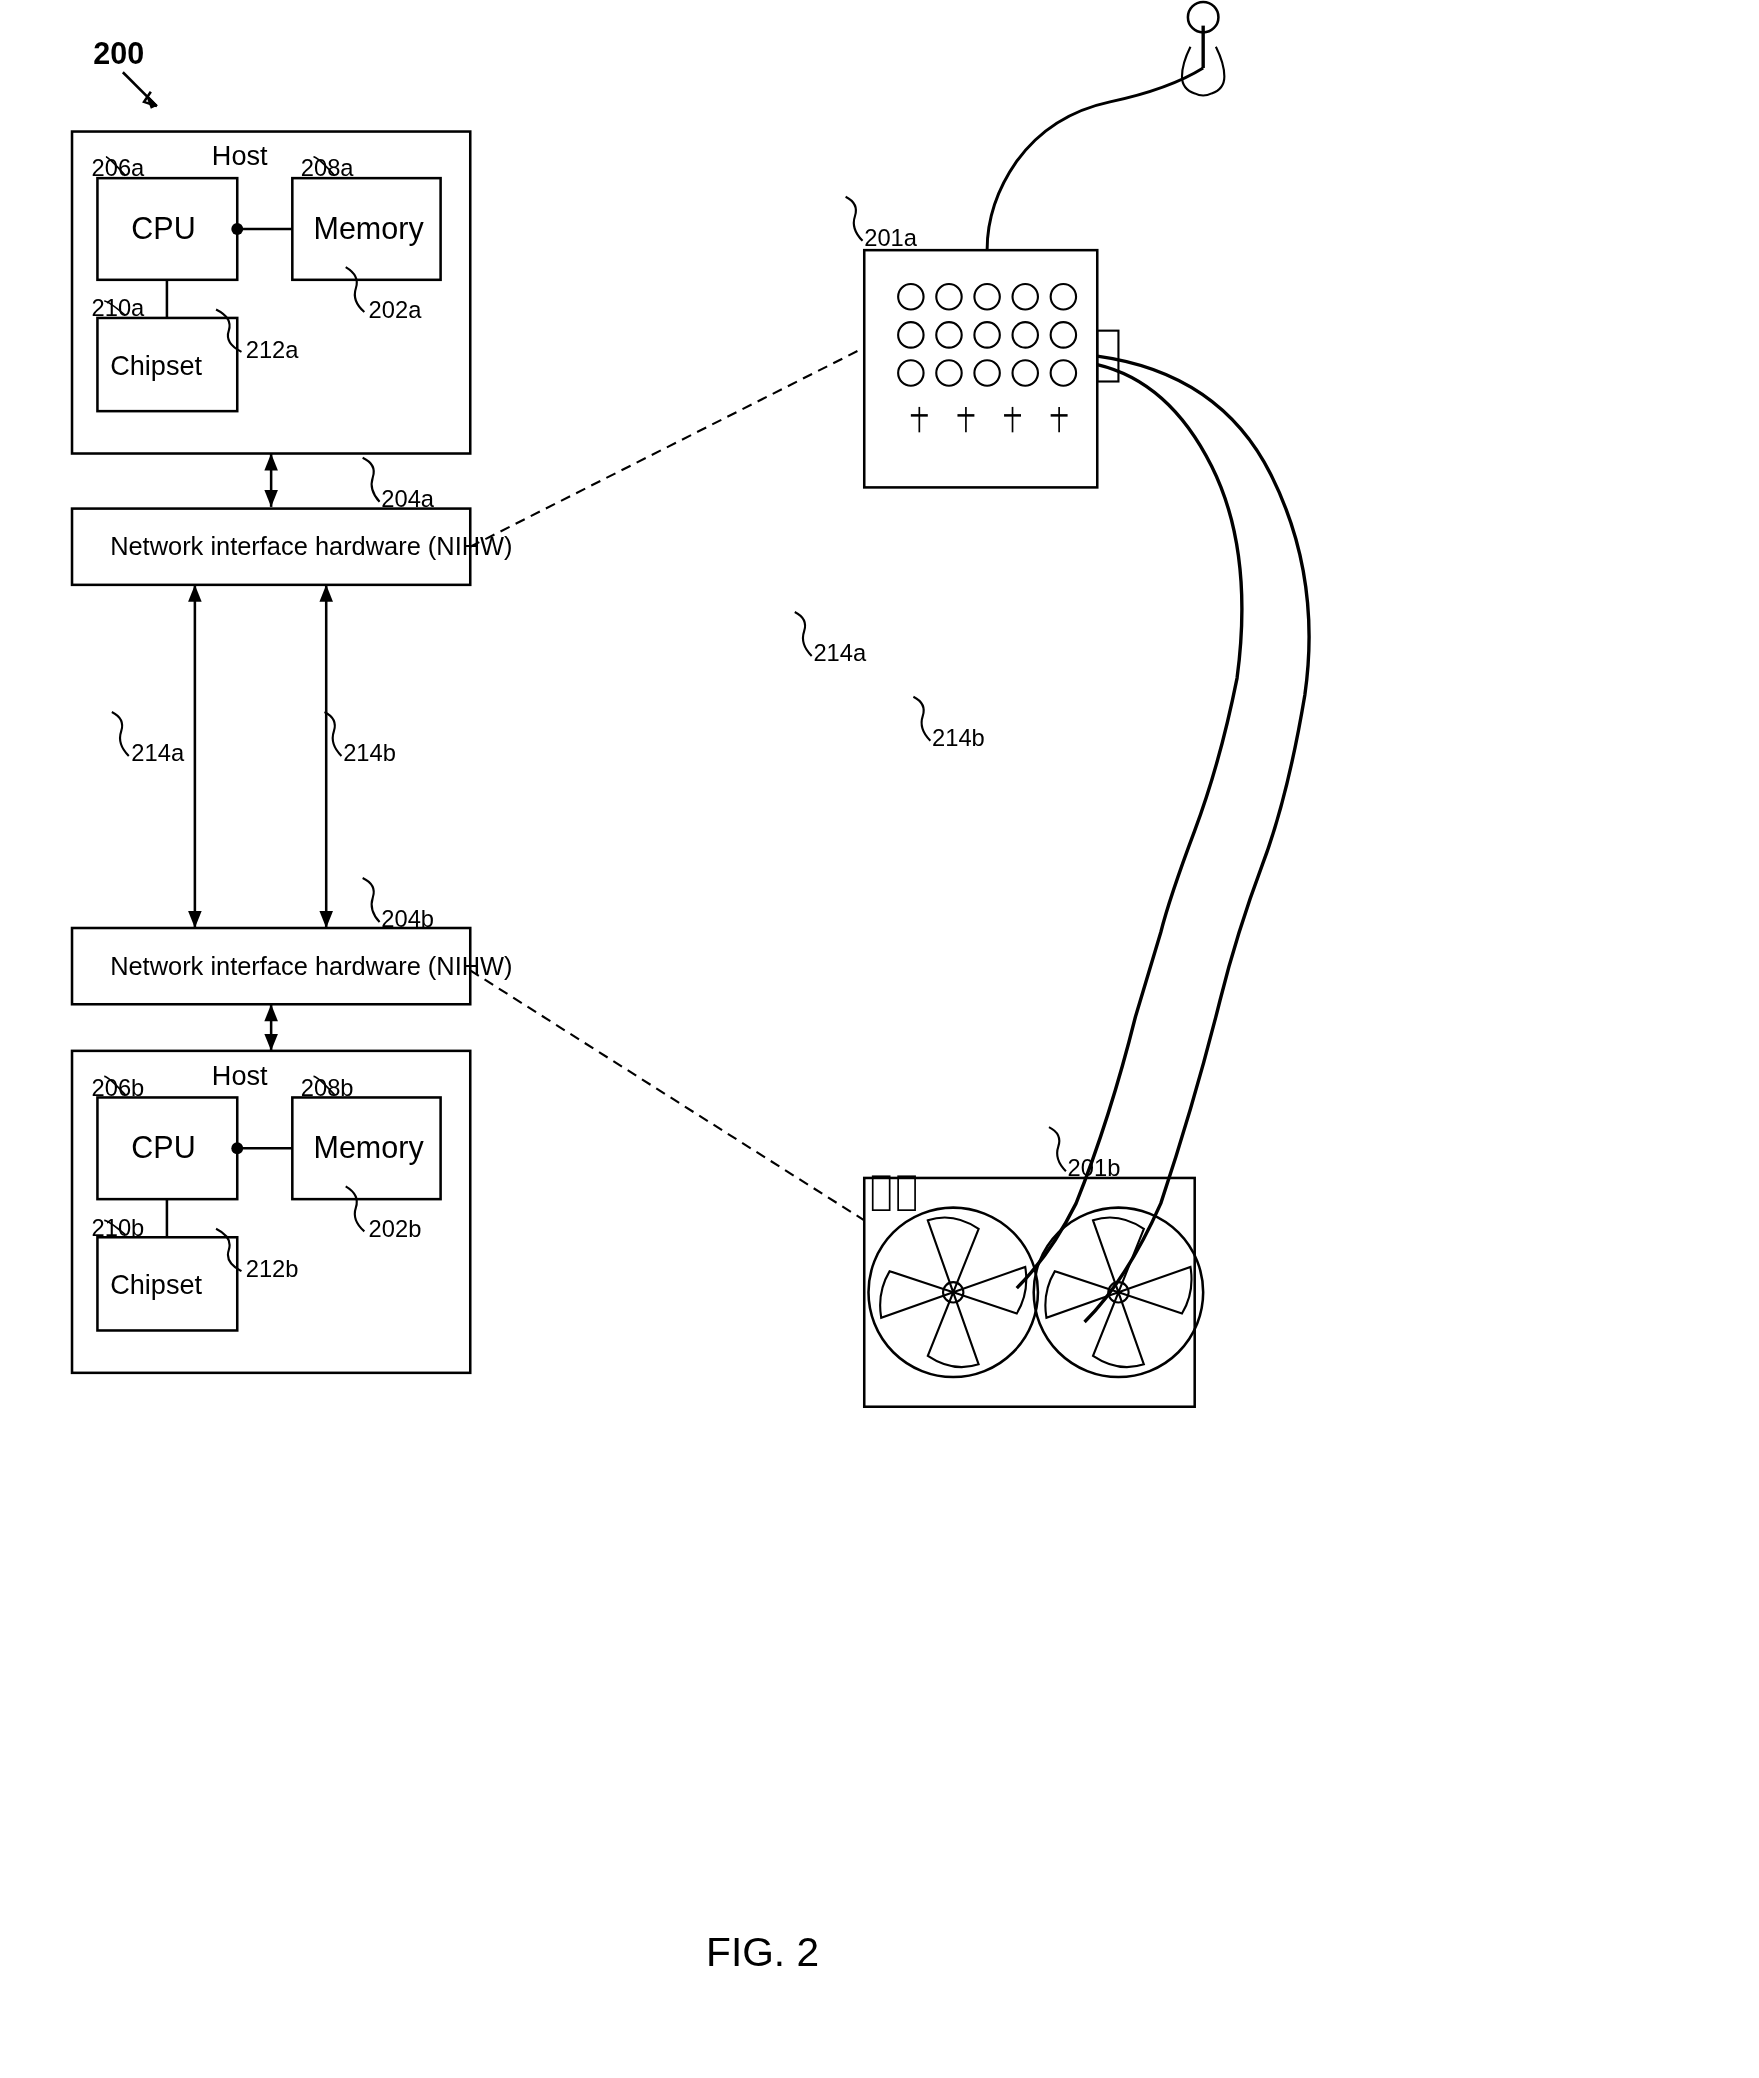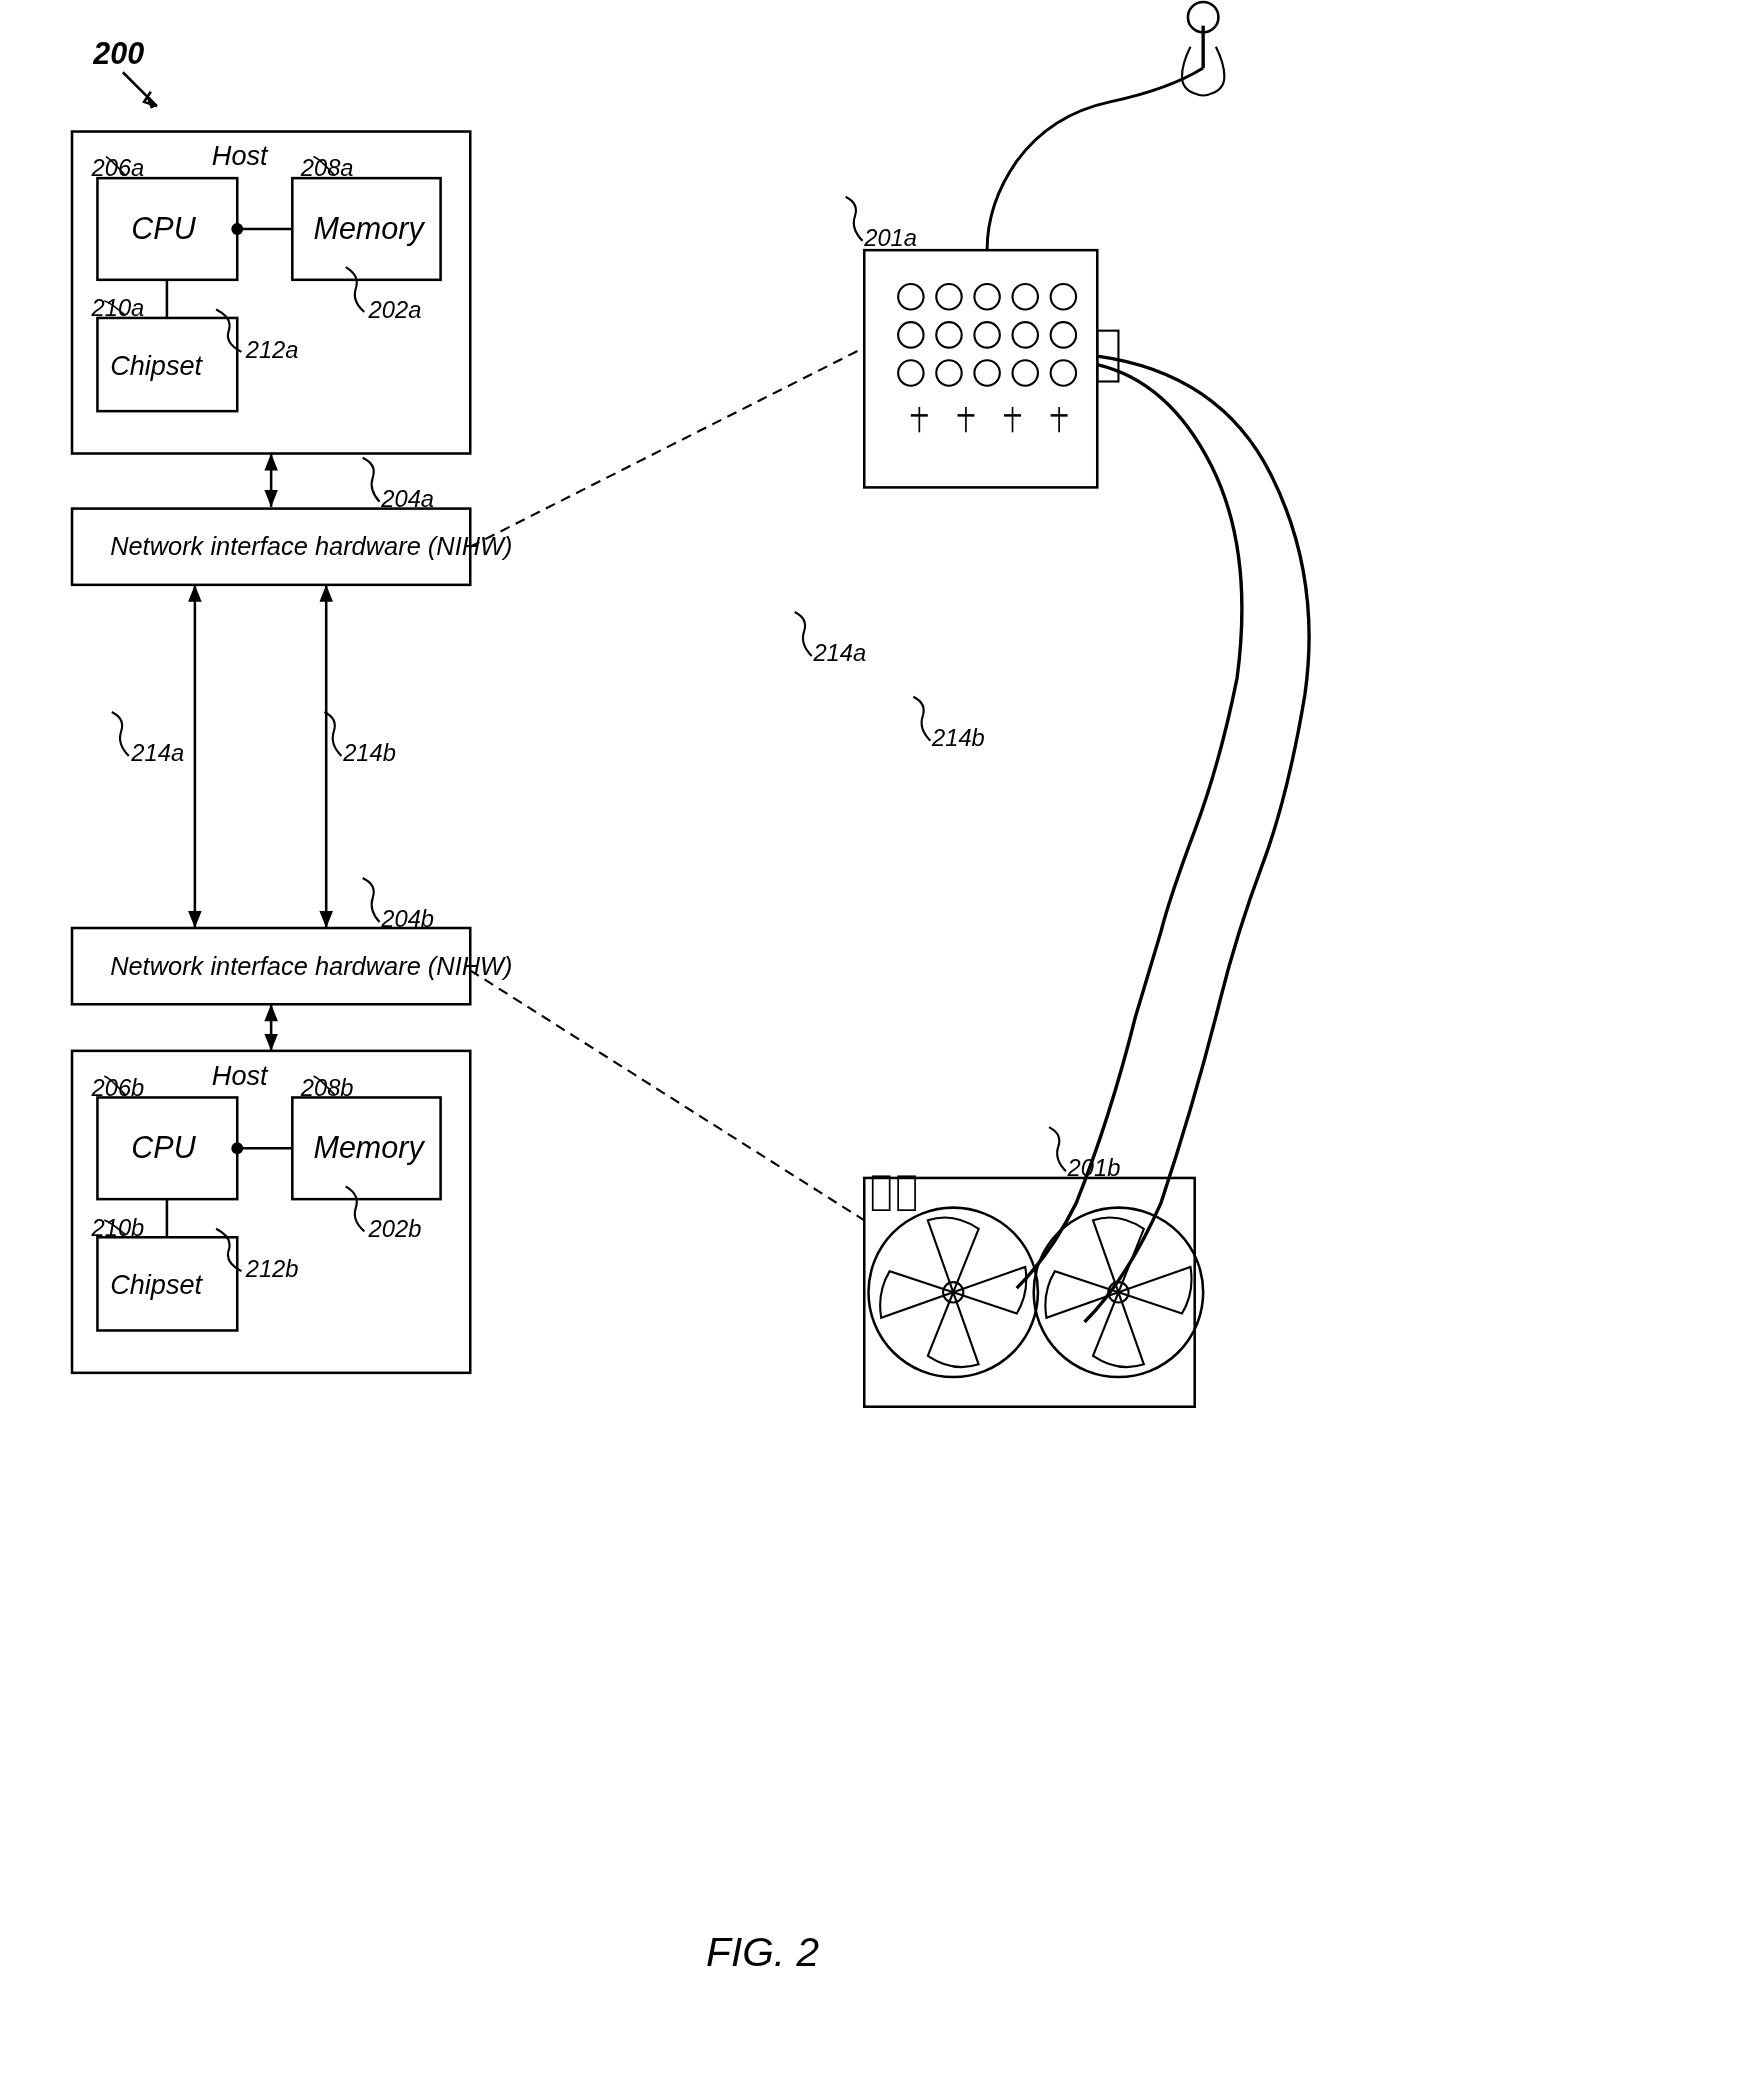--- a/index.html
+++ b/index.html
@@ -9,21 +9,20 @@
       width: 1759px;
       height: 2078px;
       position: relative;
       overflow: hidden;
     }
     .diagram-container {
       position: absolute;
       top: 0; left: 0;
       width: 1759px;
       height: 2078px;
-      font-style: italic;
     }
     svg {
       position: absolute;
       top: 0; left: 0;
       width: 1759px;
       height: 2078px;
     }
   </style>
 </head>
 <body>

